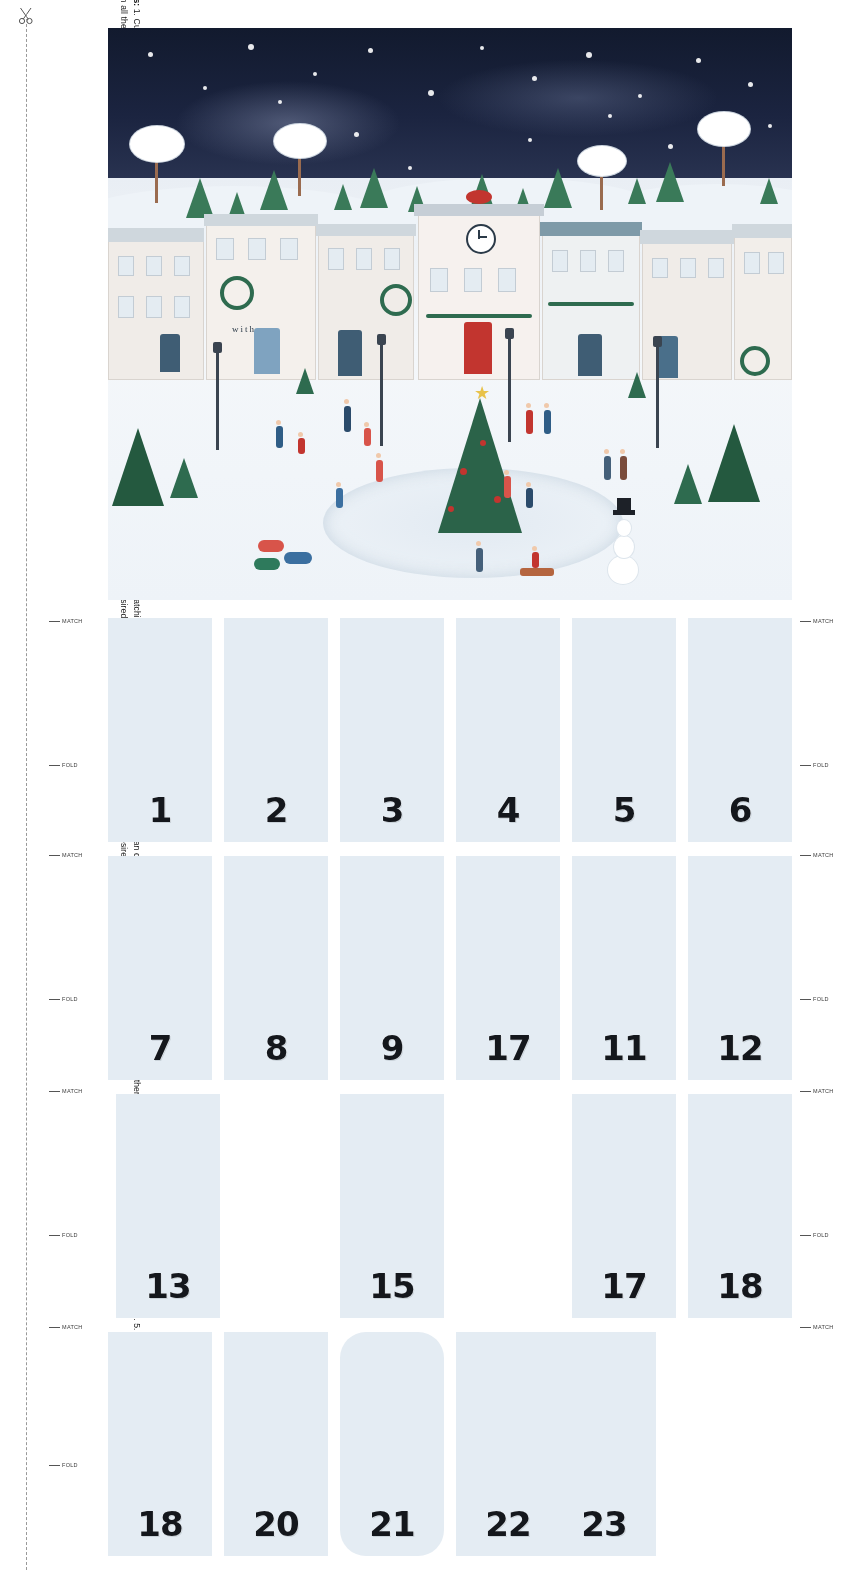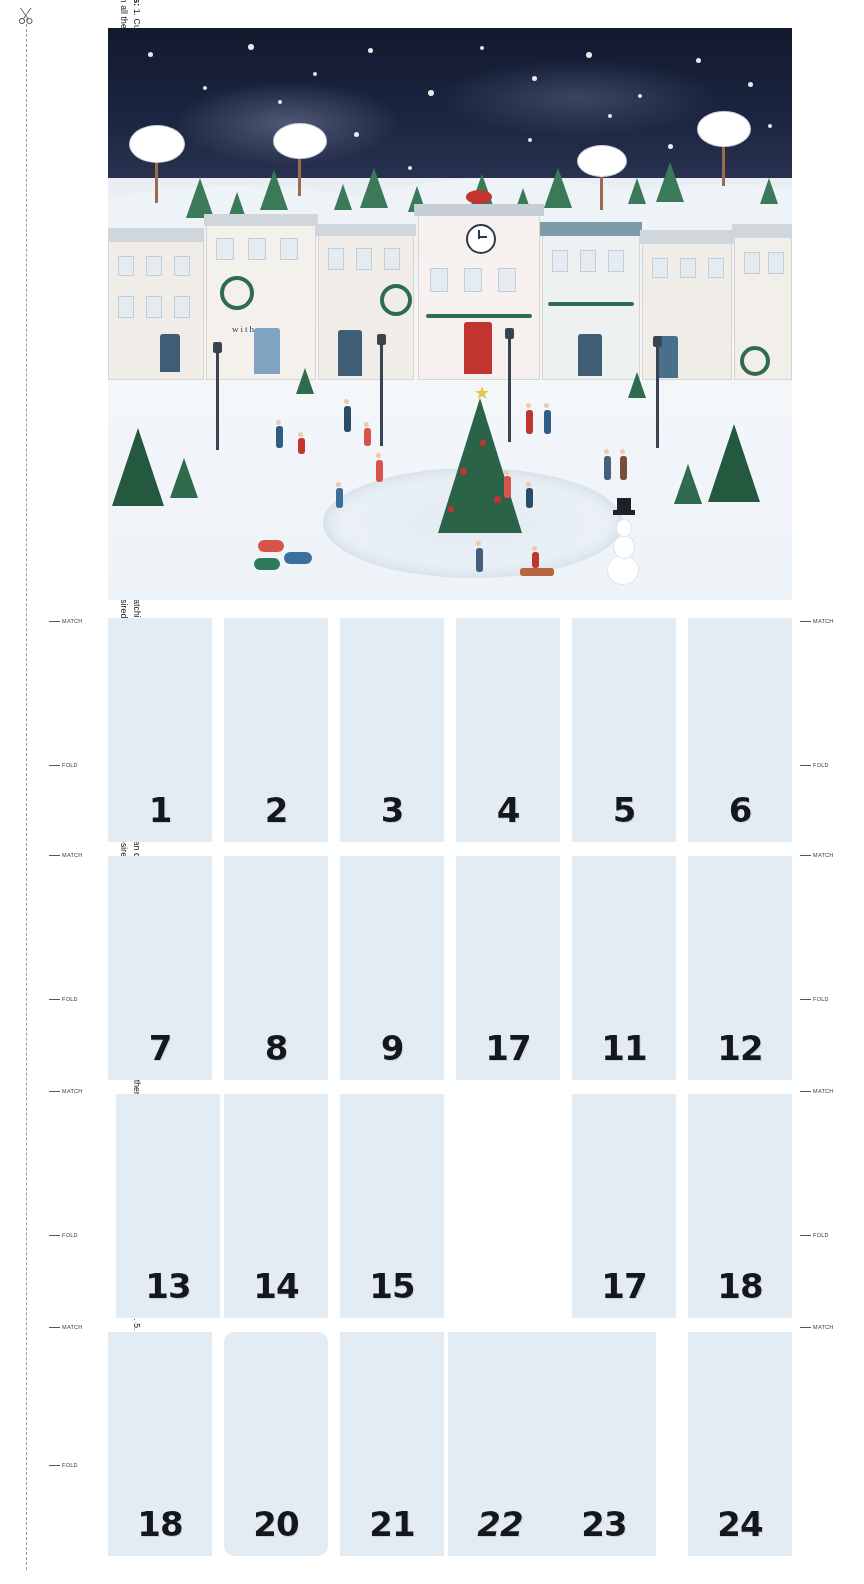--- a/index.html
+++ b/index.html
@@ -534,53 +534,47 @@
       </div>
       <div class="cal-cell" style="left:580px;">
         <div class="cal-num">12</div>
       </div>
     </div>
 
     <div class="cal-row" style="top:476px;">
       <div class="cal-cell" style="left:8px;">
         <div class="cal-num">13</div>
       </div>
-      <div class="cal-cell" style="left:116px;">
-        <div class="cal-num">14</div>
-      </div>
       <div class="cal-cell" style="left:232px;">
         <div class="cal-num">15</div>
       </div>
       <div class="cal-cell" style="left:464px;">
         <div class="cal-num">17</div>
       </div>
       <div class="cal-cell" style="left:580px;">
         <div class="cal-num">18</div>
       </div>
     </div>
 
     <div class="cal-row" style="top:714px;">
       <div class="cal-cell" style="left:0px;">
         <div class="cal-num">18</div>
       </div>
-      <div class="cal-cell" style="left:116px;border-radius:10px;">
+      <div class="cal-cell" style="left:116px;">
         <div class="cal-num">20</div>
       </div>
-      <div class="cal-cell" style="left:232px;">
+      <div class="cal-cell" style="left:232px;border-radius:26px;">
         <div class="cal-num">21</div>
       </div>
-      <div class="cal-cell" style="left:340px;font-style:italic;">
+      <div class="cal-cell" style="left:348px;">
         <div class="cal-num">22</div>
       </div>
       <div class="cal-cell" style="left:444px;">
         <div class="cal-num">23</div>
       </div>
-      <div class="cal-cell" style="left:580px;">
-        <div class="cal-num">24</div>
-      </div>
     </div>
 
   </div>
 </div>
 
 <div class="mark mark-left" style="top:618px;">
   <span class="dash"></span><span>MATCH</span>
 </div>
 <div class="mark mark-right" style="top:618px;">
   <span class="dash"></span><span>MATCH</span>

